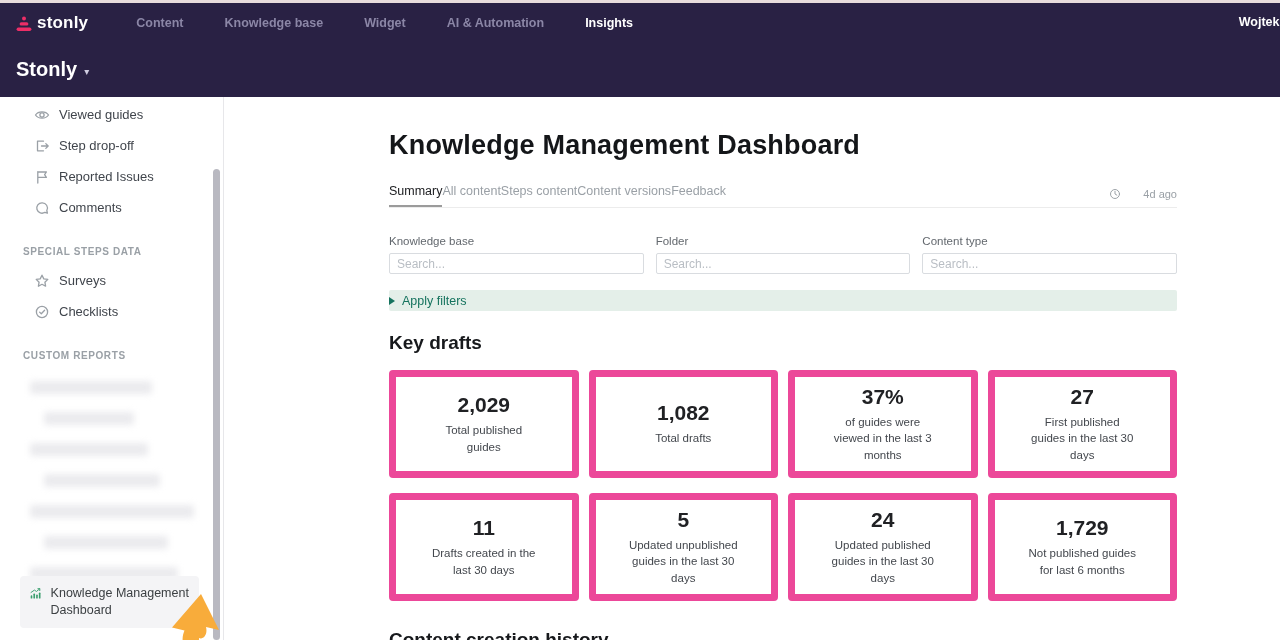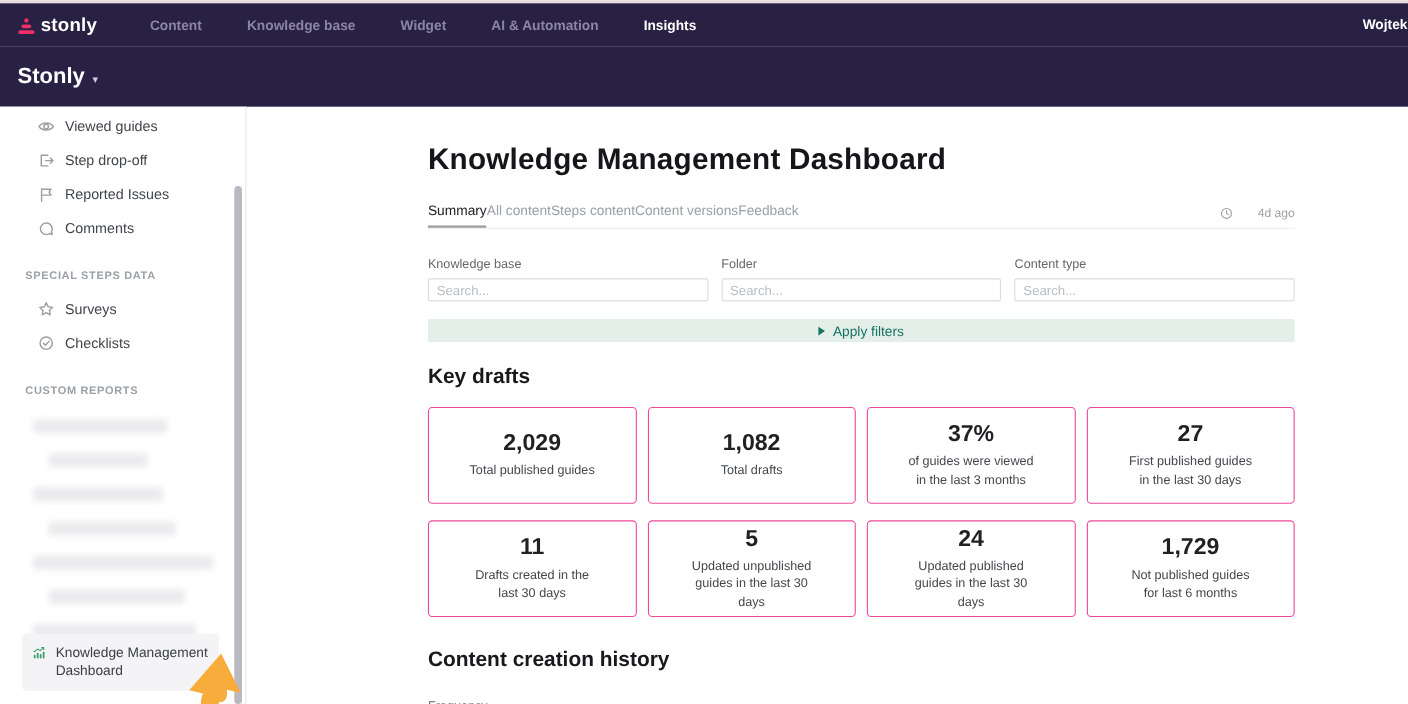--- a/index.html
+++ b/index.html
@@ -56,30 +56,30 @@
   .tabs-meta { margin-left:auto; display:flex; align-items:center; gap:22px; color:#9aa0a6;
                font-size:11px; padding-bottom:7px; }
 
   .filters { margin-top:27px; display:grid; grid-template-columns:1fr 1fr 1fr; column-gap:12px; }
   .filter-label { font-size:11.5px; color:#63686e; margin-bottom:6px; }
   .filter-input { width:100%; height:21px; border:1px solid #d9dce0; border-radius:2px; padding:0 7px;
                   font-size:12px; color:#3c4043; font-family:inherit; outline:none; }
   .filter-input::placeholder { color:#b9bec4; }
 
   .apply-btn { margin-top:16px; height:21px; background:#e4efe9; border:none; border-radius:2px;
-               width:100%; display:flex; align-items:center; justify-content:center; gap:7px;
+               width:100%; display:flex; align-items:center; gap:7px;
                font-size:12.5px; color:#15735e; font-weight:500; cursor:pointer; font-family:inherit; }
   .apply-btn .tri { width:0; height:0; border-left:6px solid #15735e; border-top:4px solid transparent;
                     border-bottom:4px solid transparent; }
 
   .section-heading { margin-top:21px; font-size:19px; font-weight:700; color:#17191c; }
 
   .cards-grid { margin-top:16px; display:grid; grid-template-columns:repeat(4,1fr);
                 column-gap:10px; row-gap:15px; }
-  .kpi-card { border:1px solid #ec4899; border-radius:4px; background:#fff; height:88px;
+  .kpi-card { border:7px solid #ec4899; border-radius:4px; background:#fff; height:108px;
               display:flex; flex-direction:column; align-items:center; justify-content:center;
               text-align:center; padding:0 32px; }
   .kpi-value { font-size:21px; font-weight:700; color:#202124; }
   .kpi-label { margin-top:5px; font-size:11.5px; color:#43474d; line-height:1.4; }
 
   .freq-label { margin-top:25px; font-size:11.5px; color:#63686e; }
 
   svg.stroke-ic { stroke:#9aa0a6; fill:none; stroke-width:1.3; stroke-linecap:round; stroke-linejoin:round; }
 </style>
 </head>

